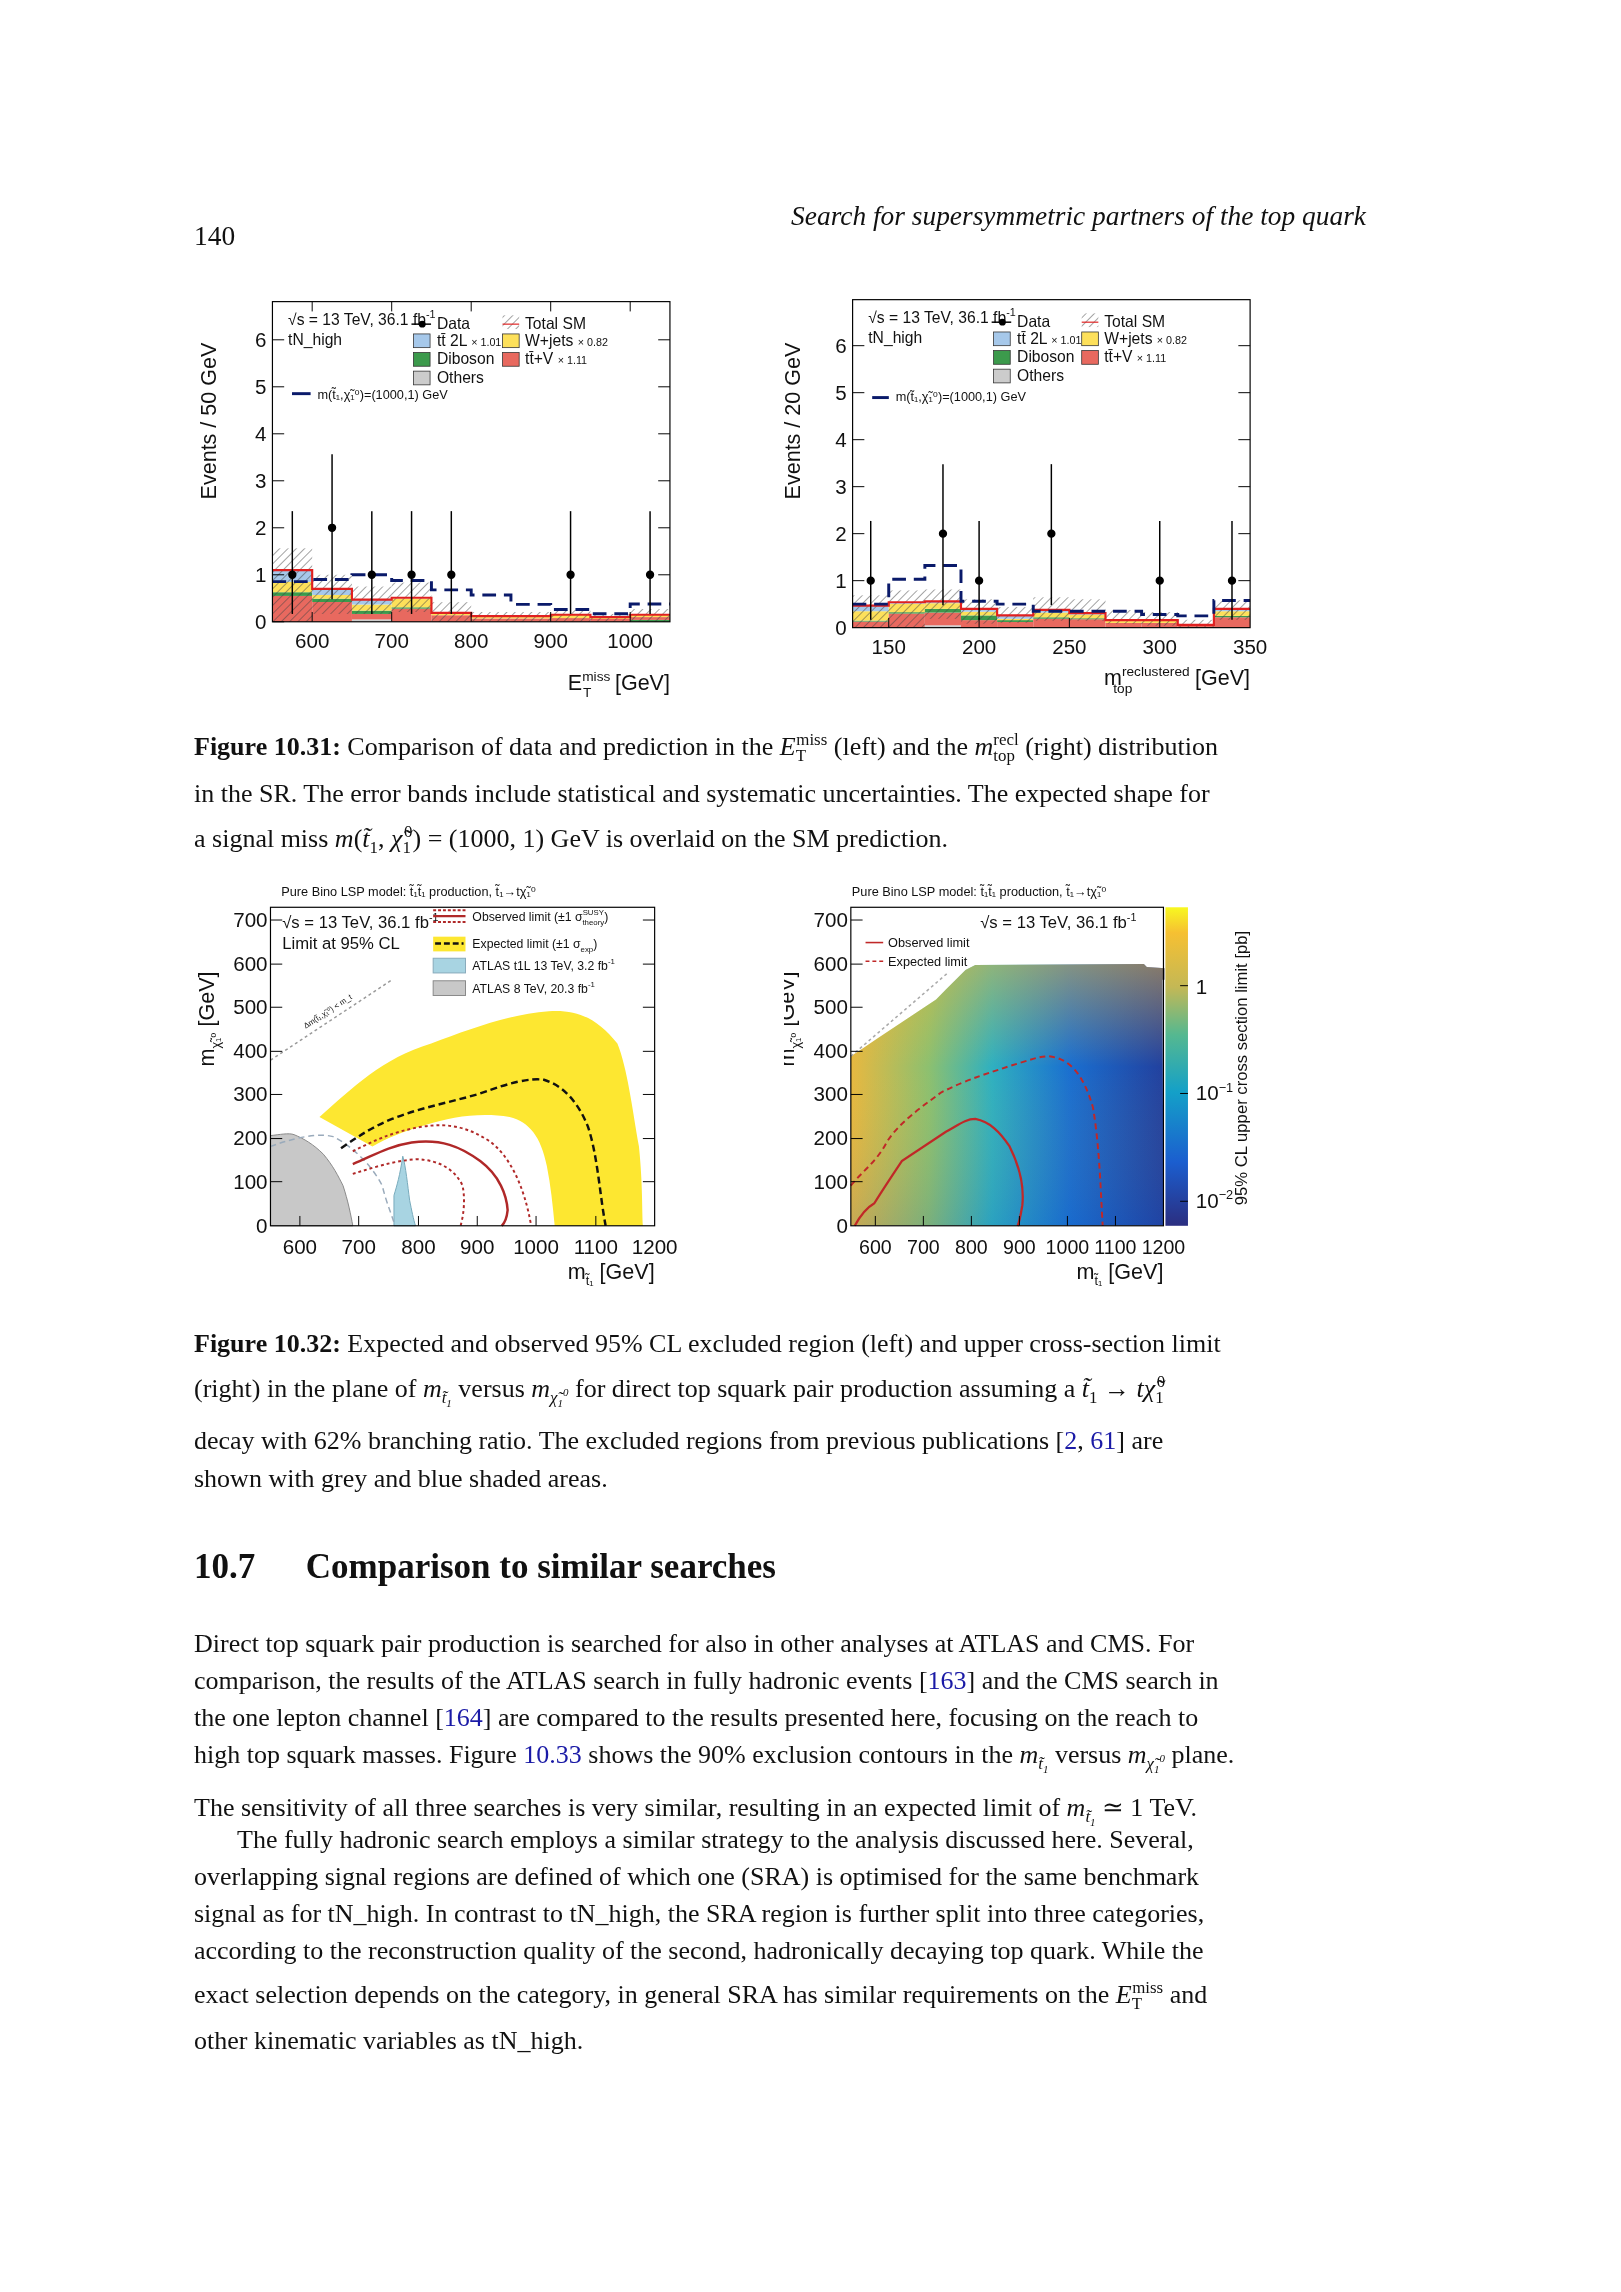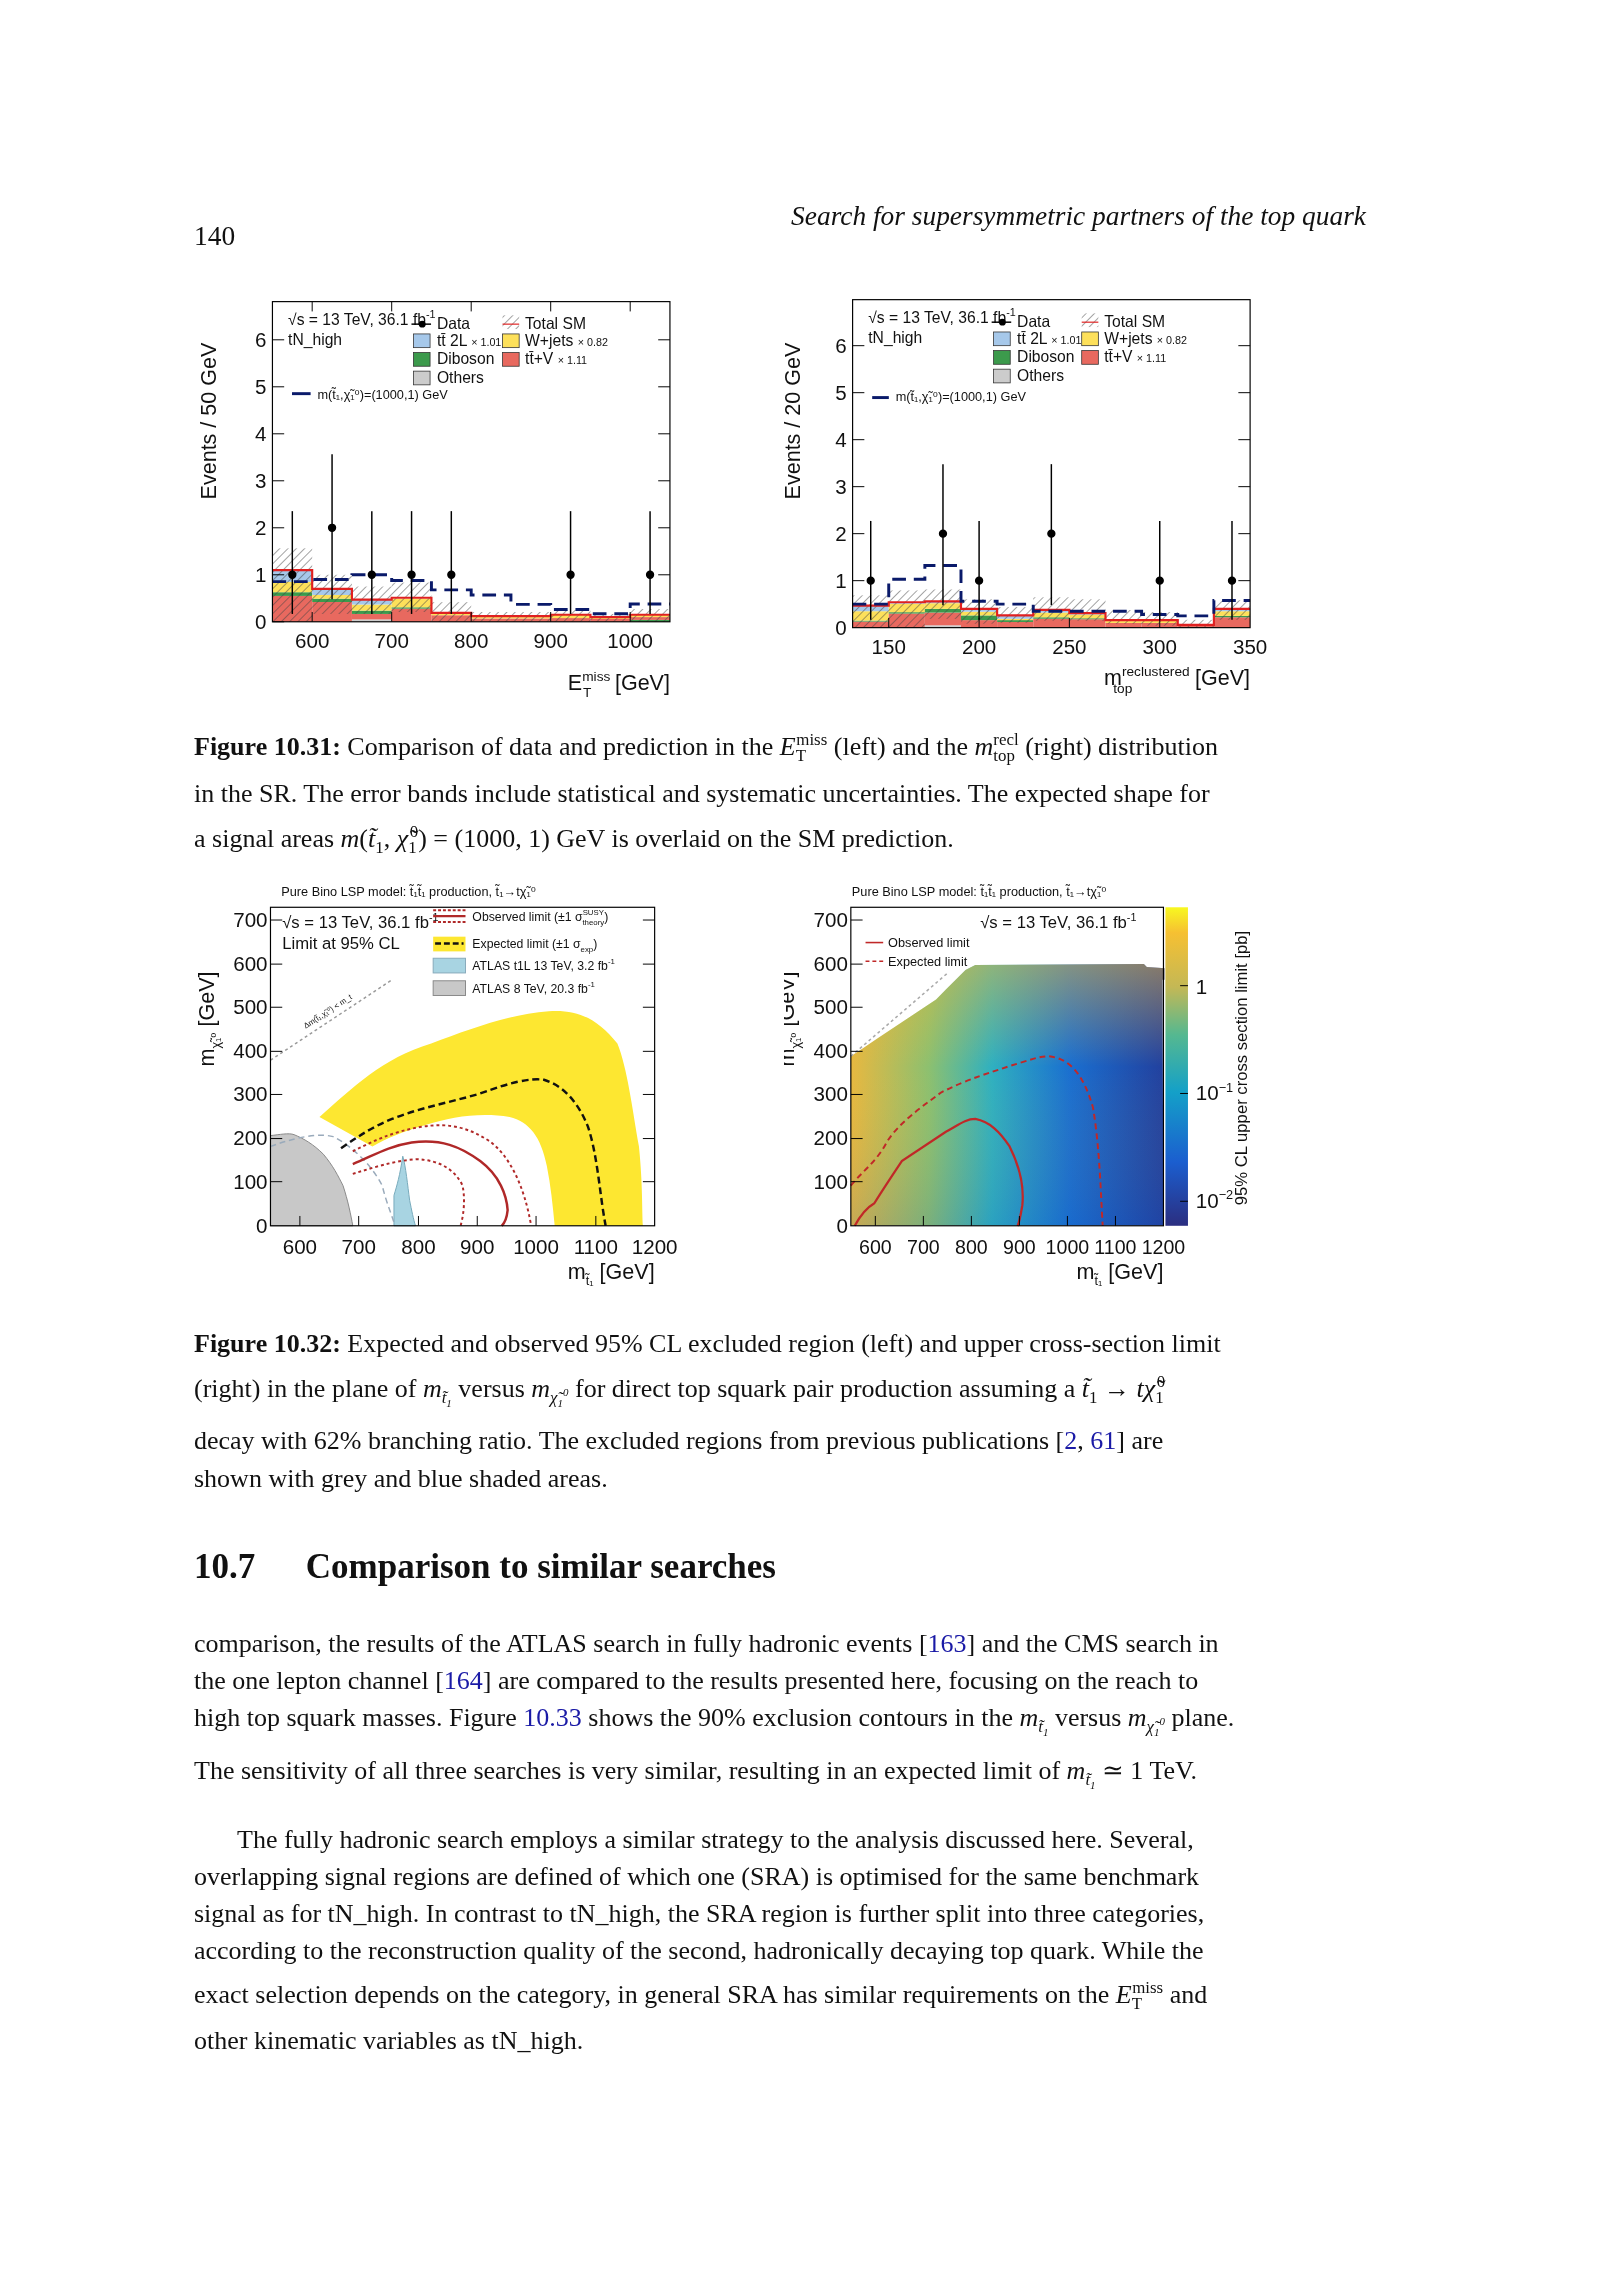--- a/index.html
+++ b/index.html
@@ -308,21 +308,21 @@
     <rect x="314" y="49" width="17" height="14" fill="#fde05a" stroke="#333" stroke-width="0.8"></rect>
       <text x="337" y="61">W+jets <tspan font-size="11">× 0.82</tspan></text>
     <rect x="314" y="68" width="17" height="14" fill="#e8695f" stroke="#333" stroke-width="0.8"></rect>
       <text x="337" y="80">tt̄+V <tspan font-size="11">× 1.11</tspan></text>
   </g>
 </svg>
 
 <div class="abs caption serif" style="left:194px;top:721px;width:1172px;">
   <div style="white-space:nowrap"><b>Figure 10.31:</b> <span>Comparison of data and prediction in the </span><span class="it">E</span><sub style="vertical-align:-5.9px">T</sub><sup style="margin-left:-9.8px;vertical-align:9.8px">miss</sup><span> (left) and the </span><span class="it">m</span><sub style="vertical-align:-5.9px">top</sub><sup style="margin-left:-21.6px;vertical-align:9.8px">recl</sup><span> (right) distribution</span></div>
   <div>in the SR. The error bands include statistical and systematic uncertainties. The expected shape for</div>
-  <div style="white-space:nowrap"><span>a signal areas </span><span class="it">m</span>(<span class="it">t̃</span><sub>1</sub>, <span class="it">χ̃</span><sub>1</sub><sup style="margin-left:-6.9px">0</sup>)<span> = (1000, 1) GeV is overlaid on the SM prediction.</span></div>
+  <div style="white-space:nowrap"><span>a signal miss </span><span class="it">m</span>(<span class="it">t̃</span><sub>1</sub>, <span class="it">χ̃</span><sub>1</sub><sup style="margin-left:-6.9px">0</sup>)<span> = (1000, 1) GeV is overlaid on the SM prediction.</span></div>
 </div>
 
 <svg class="abs" style="left:186px;top:872px" width="608" height="441" viewBox="0 0 620 450">
 
   <text class="plotlabel" x="97" y="24" font-size="13">Pure Bino LSP model: t̃₁t̃₁ production, t̃₁→tχ̃₁⁰</text>
   <g>
 
     <path d="M136,250 C170,220 200,190 250,175 C290,160 330,145 370,142 C400,140 420,150 440,175 C450,200 455,240 462,280 C466,320 465,345 466,361 L376,361 C374,340 372,320 368,300 C362,270 350,255 330,250 C300,245 270,250 245,258 C220,265 205,272 190,280 Z" fill="#fde731"></path>
 
     <path d="M86,361 L86,269 C95,268 105,266 110,268 C120,272 130,278 140,288 C150,300 155,310 160,320 C165,335 168,350 170,361 Z" fill="#c8c8c8" stroke="#888" stroke-width="1"></path>
@@ -510,20 +510,21 @@
   <div>shown with grey and blue shaded areas.</div>
 </div>
 
 <div class="abs sec serif" style="left:194px;top:1547px;">
   <span>10.7</span>
   <span style="display:inline-block;width:33px"></span>
   <span>Comparison to similar searches</span>
 </div>
 
 <div class="abs para serif" style="left:194px;top:1625px;width:1172px;">
+  <div style="white-space:nowrap">Direct top squark pair production is searched for also in other analyses at ATLAS and CMS. For</div>
   <div style="white-space:nowrap"><span>comparison, the results of the ATLAS search in fully hadronic events [</span><span class="link">163</span><span>] and the CMS search in</span></div>
   <div style="white-space:nowrap"><span>the one lepton channel [</span><span class="link">164</span><span>] are compared to the results presented here, focusing on the reach to</span></div>
   <div style="white-space:nowrap"><span>high top squark masses. Figure </span><span class="link">10.33</span><span> shows the 90% exclusion contours in the </span><span class="it">m</span><sub class="it">t̃<sub>1</sub></sub><span> versus </span><span class="it">m</span><sub class="it">χ̃<sub>1</sub><sup>0</sup></sub><span> plane.</span></div>
   <div style="white-space:nowrap"><span>The sensitivity of all three searches is very similar, resulting in an expected limit of </span><span class="it">m</span><sub class="it">t̃<sub>1</sub></sub><span> ≃ 1 TeV.</span></div>
 </div>
 
 <div class="abs para serif" style="left:194px;top:1821px;width:1172px;">
   <div style="white-space:nowrap;padding-left:43px">The fully hadronic search employs a similar strategy to the analysis discussed here. Several,</div>
   <div style="white-space:nowrap">overlapping signal regions are defined of which one (SRA) is optimised for the same benchmark</div>
   <div style="white-space:nowrap">signal as for tN_high. In contrast to tN_high, the SRA region is further split into three categories,</div>

